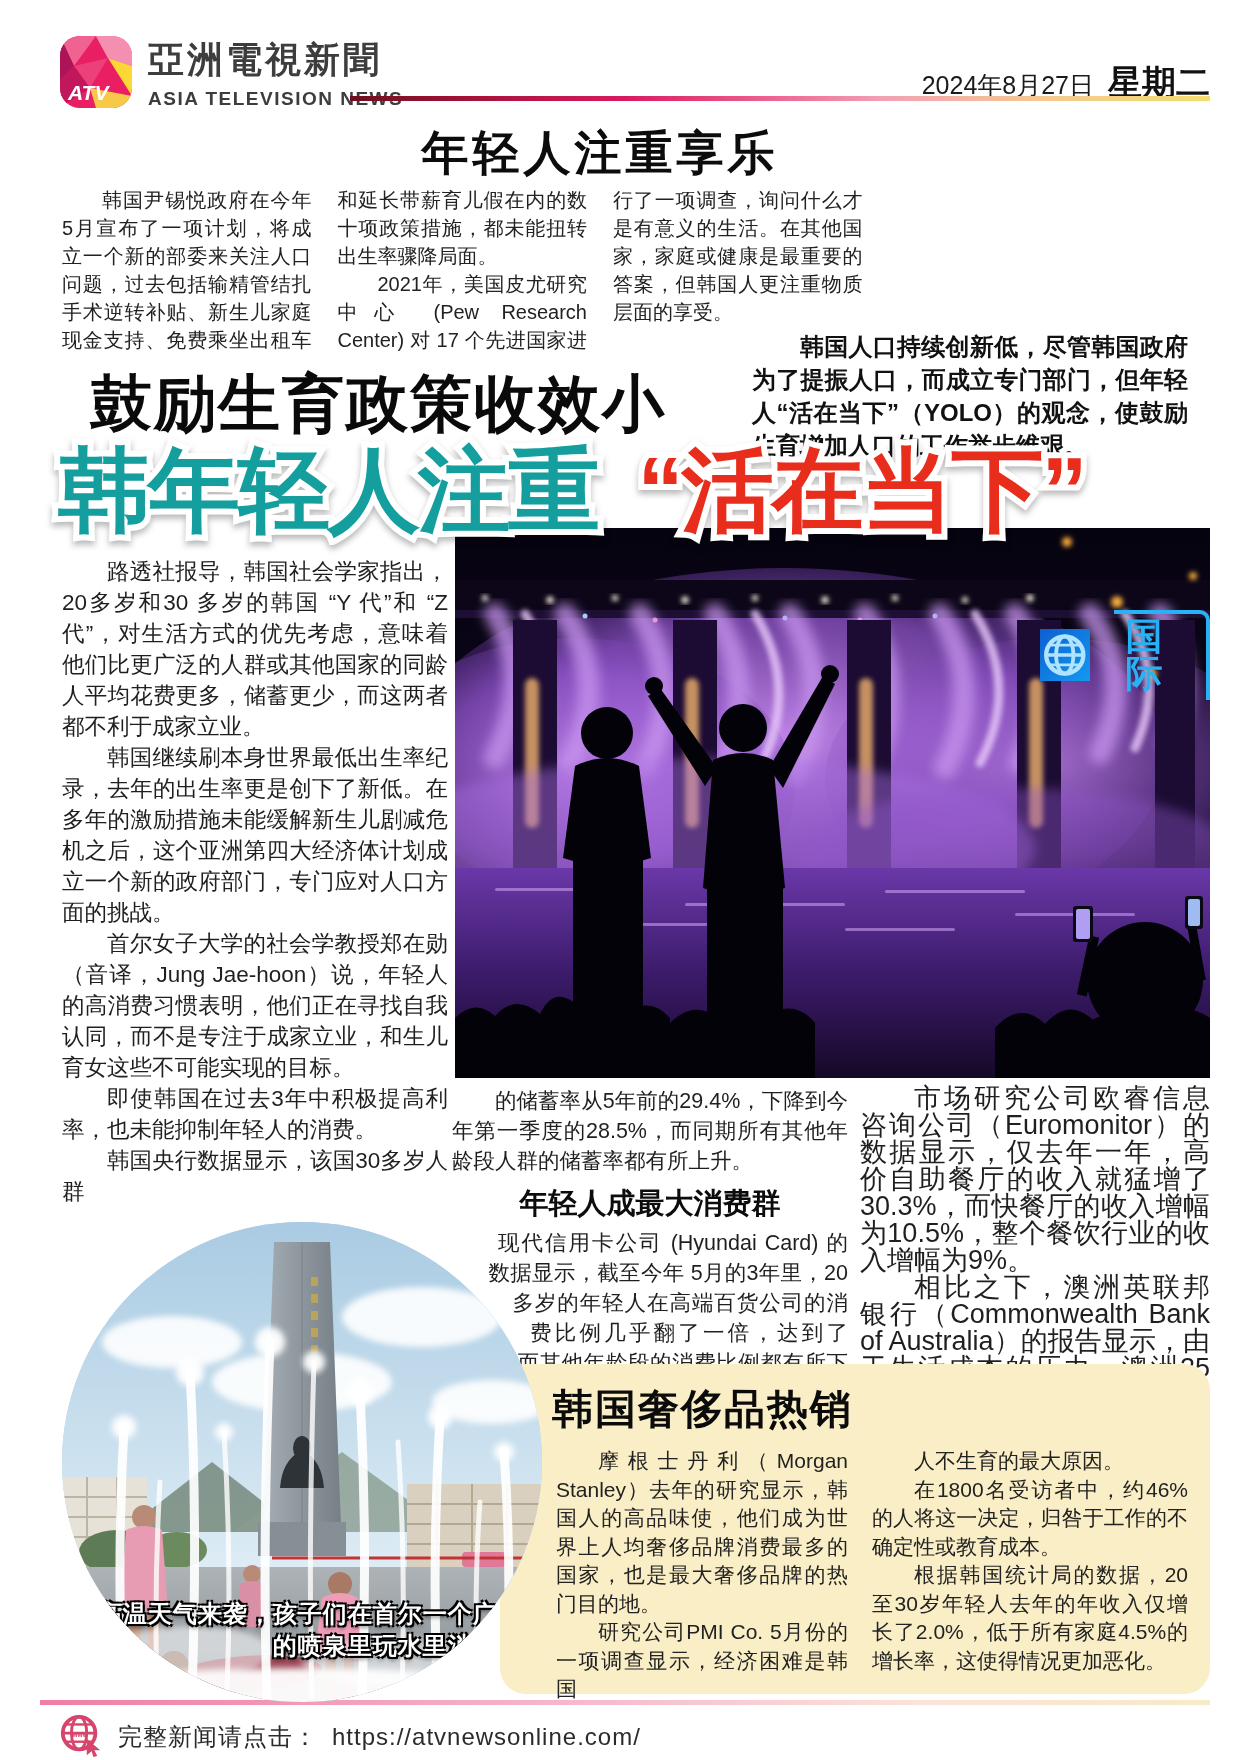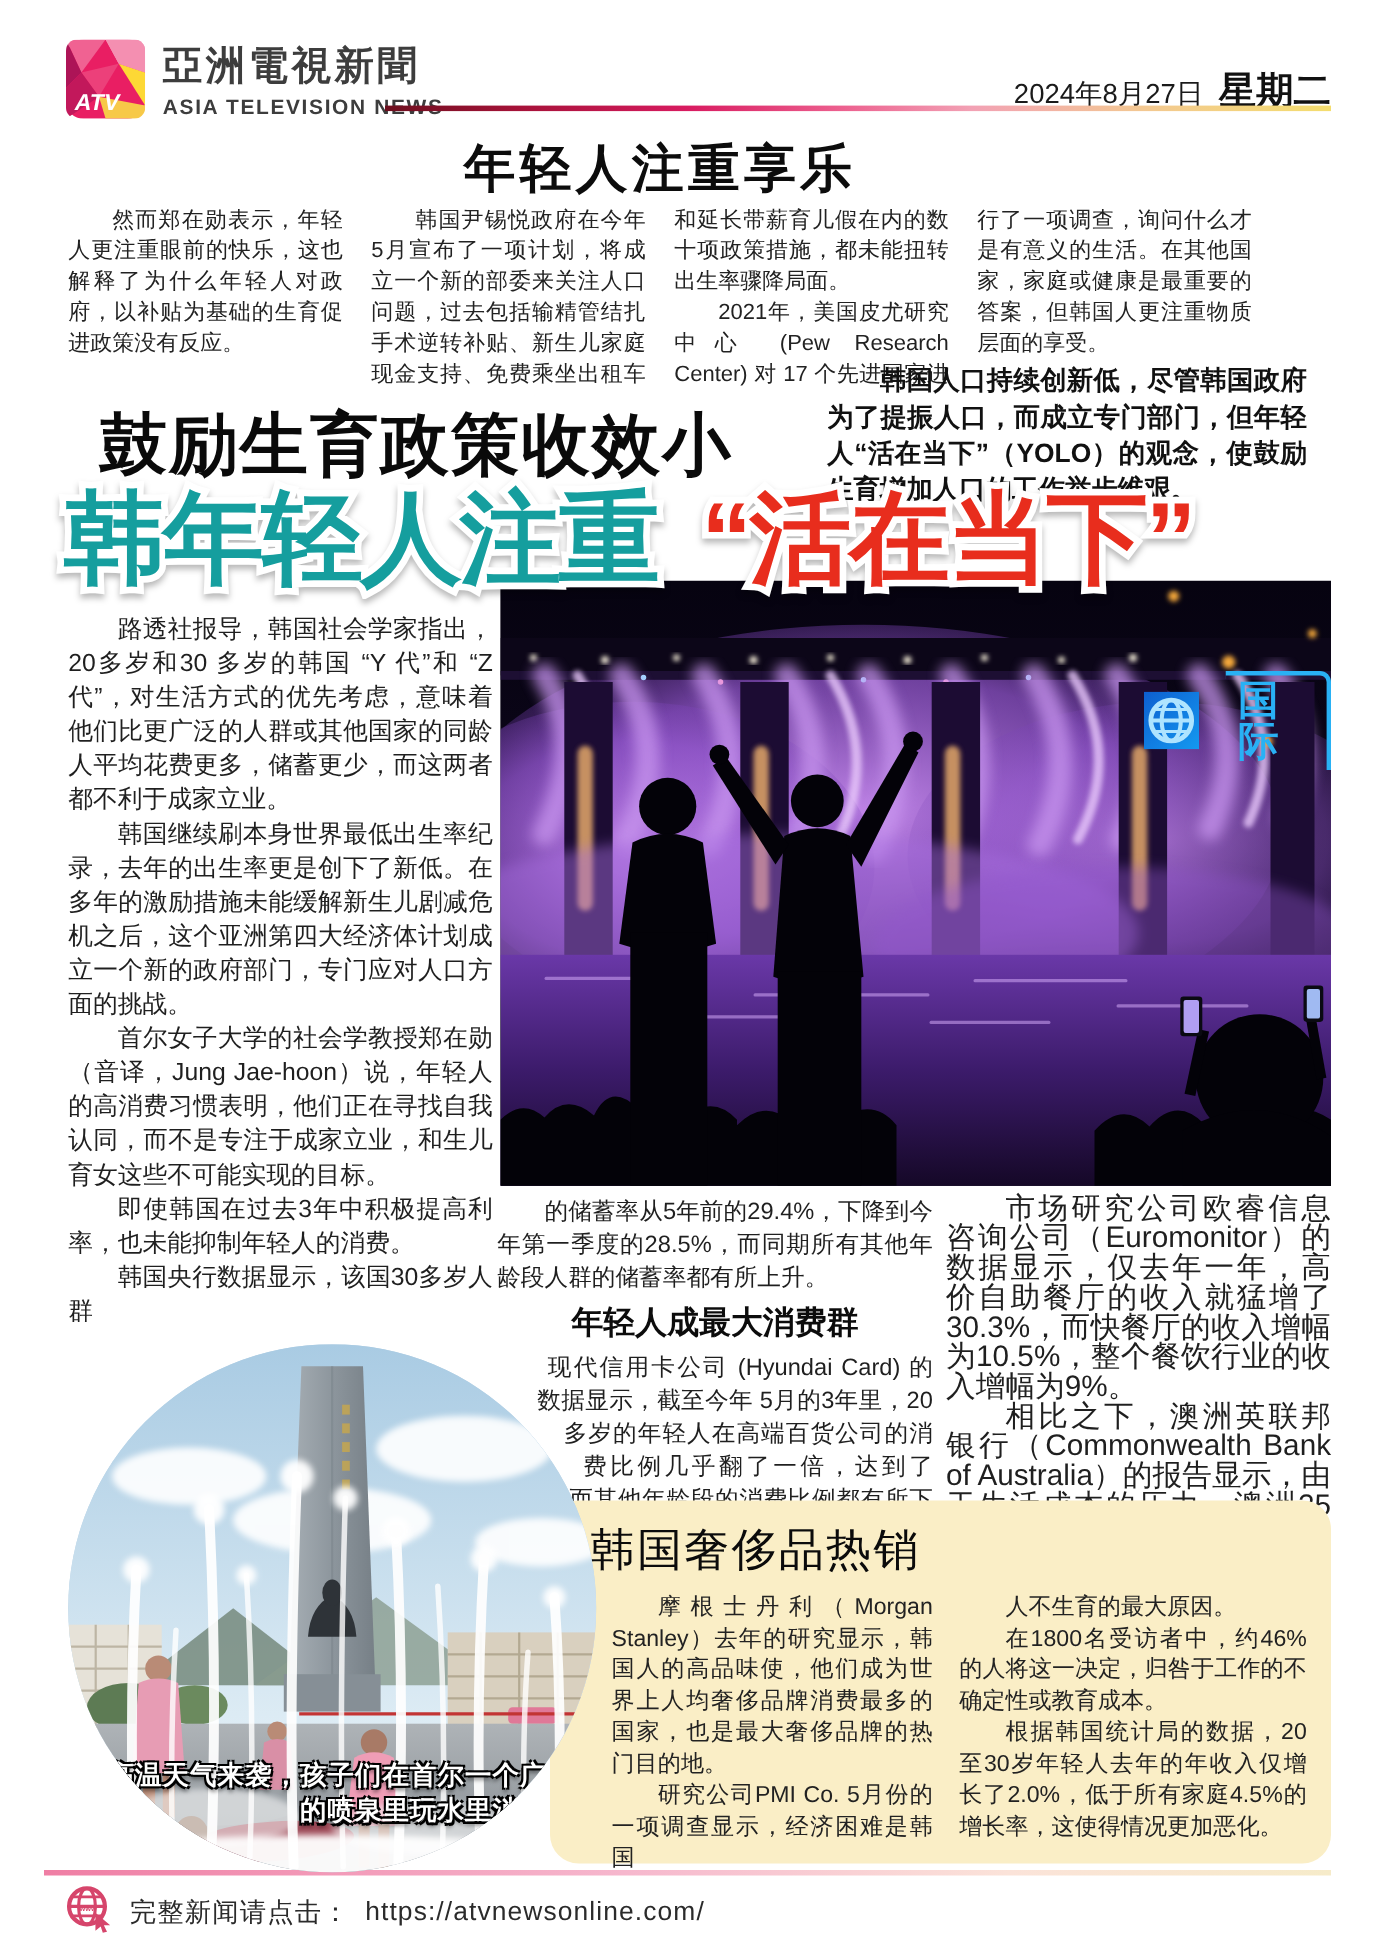--- a/index.html
+++ b/index.html
@@ -5,21 +5,21 @@
   * { margin:0; padding:0; box-sizing:border-box; }
   html,body { background:#888; }
   body { font-family:"Liberation Sans", sans-serif; }
   .page {
     position:relative; width:1250px; height:1760px; margin:0 auto;
     background:#ffffff; overflow:hidden;
     font-family:"Liberation Sans", sans-serif; color:#1c1c1c;
   }
   
   .masthead { position:absolute; left:60px; top:34px; width:1150px; height:70px; }
-  .logo-box { position:absolute; left:0; top:2px; width:72px; height:72px; border-radius:10px; overflow:hidden; }
+  .logo-box { position:absolute; left:0; top:2px; width:72px; height:72px; border-radius:20px; overflow:hidden; }
   .mast-titles { position:absolute; left:88px; top:2px; }
   .mast-zh { font-size:36px; font-weight:900; color:#3d3d3d; letter-spacing:3px; font-family:"Liberation Serif", serif; }
   .mast-en { font-size:19px; font-weight:800; color:#3d3d3d; letter-spacing:1.5px; margin-top:3px; }
   .mast-date { position:absolute; right:0; top:26px; display:flex; align-items:baseline; gap:14px; }
   .date-txt { font-size:25px; color:#1a1a1a; }
   .weekday-txt { font-size:34px; font-weight:900; color:#111; }
   .mast-rule { position:absolute; left:350px; top:96px; width:860px; height:5px;
     background:linear-gradient(90deg,#6d0f1e,#a51238 14%,#d81b60 32%,#ec5f8e 48%,#f2a1b4 62%,#f3c892 80%,#f4dd6e 100%); }
   
   .top-headline { position:absolute; left:62px; top:122px; width:1076px; text-align:center;
@@ -55,21 +55,21 @@
   .left-col  { position:absolute; left:62px;  top:556px;  width:386px; }
   .mid-col   { position:absolute; left:452px; top:1086px; width:396px; font-size:21.5px; line-height:30px; }
   .right-col { position:absolute; left:860px; top:1085px; width:350px; font-size:27px; line-height:27px; }
   .sub-head { text-align:center; font-size:29px; font-weight:900; color:#0c0c0c; margin:16px 0 12px; text-indent:0 !important; }
   .mid-col .sub-head { margin:12px 0 10px; }
   .circle-wrapper-shape { float:left; width:115px; height:252px;
     shape-outside:circle(255px at -150px 376px); }
   
   .lux-box { position:absolute; left:500px; top:1364px; width:710px; height:330px;
     background:#faeec6; border-radius:26px; z-index:2; }
-  .lux-head { margin:18px 0 10px 36px; font-size:41px; font-weight:400; color:#0b0b0b; letter-spacing:2px; }
+  .lux-head { margin:18px 0 10px 52px; font-size:41px; font-weight:700; color:#0b0b0b; letter-spacing:2px; }
   .lux-cols { display:flex; margin-left:56px; gap:24px; }
   .lux-c1 { width:292px; } .lux-c2 { width:316px; }
   .lux-box p { text-indent:2em; font-size:21px; line-height:28.5px; text-align:justify; color:#222; }
   
   .circle-photo { position:absolute; left:62px; top:1222px; width:480px; height:480px;
     border-radius:50%; overflow:hidden; z-index:5; background:#bcd4e6; }
   .circle-photo svg { display:block; width:100%; height:100%; }
   .circle-caption { position:absolute; left:4%; right:4%; bottom:40px; text-align:right;
     font-size:24px; font-weight:900; color:#fff; letter-spacing:1px;
     text-shadow:-2px -2px 0 #000, 2px -2px 0 #000, -2px 2px 0 #000, 2px 2px 0 #000, 0 3px 4px rgba(0,0,0,.6); }
@@ -106,21 +106,20 @@
     </div>
     <div class="mast-date">
       <span class="date-txt">2024年8月27日</span>
       <span class="weekday-txt">星期二</span>
     </div>
   </div>
   <div class="mast-rule"></div>
 
   <div class="top-headline">年轻人注重享乐</div>
   <div class="top-cols">
-    <p>然而郑在勋表示，年轻人更注重眼前的快乐，这也解释了为什么年轻人对政府，以补贴为基础的生育促进政策没有反应。</p>
     <p>韩国尹锡悦政府在今年5月宣布了一项计划，将成立一个新的部委来关注人口问题，过去包括输精管结扎手术逆转补贴、新生儿家庭现金支持、免费乘坐出租车和延长带薪育儿假在内的数十项政策措施，都未能扭转出生率骤降局面。</p>
     <p>2021年，美国皮尤研究中心 (Pew Research Center) 对 17 个先进国家进行了一项调查，询问什么才是有意义的生活。在其他国家，家庭或健康是最重要的答案，但韩国人更注重物质层面的享受。</p>
   </div>
 
   <div class="kicker">鼓励生育政策收效小</div>
   <div class="intro">
     <p>韩国人口持续创新低，尽管韩国政府为了提振人口，而成立专门部门，但年轻人“活在当下”（YOLO）的观念，使鼓励生育增加人口的工作举步维艰。</p>
   </div>
   <div class="big-hl">
     <span class="hl-layer hl-teal">

